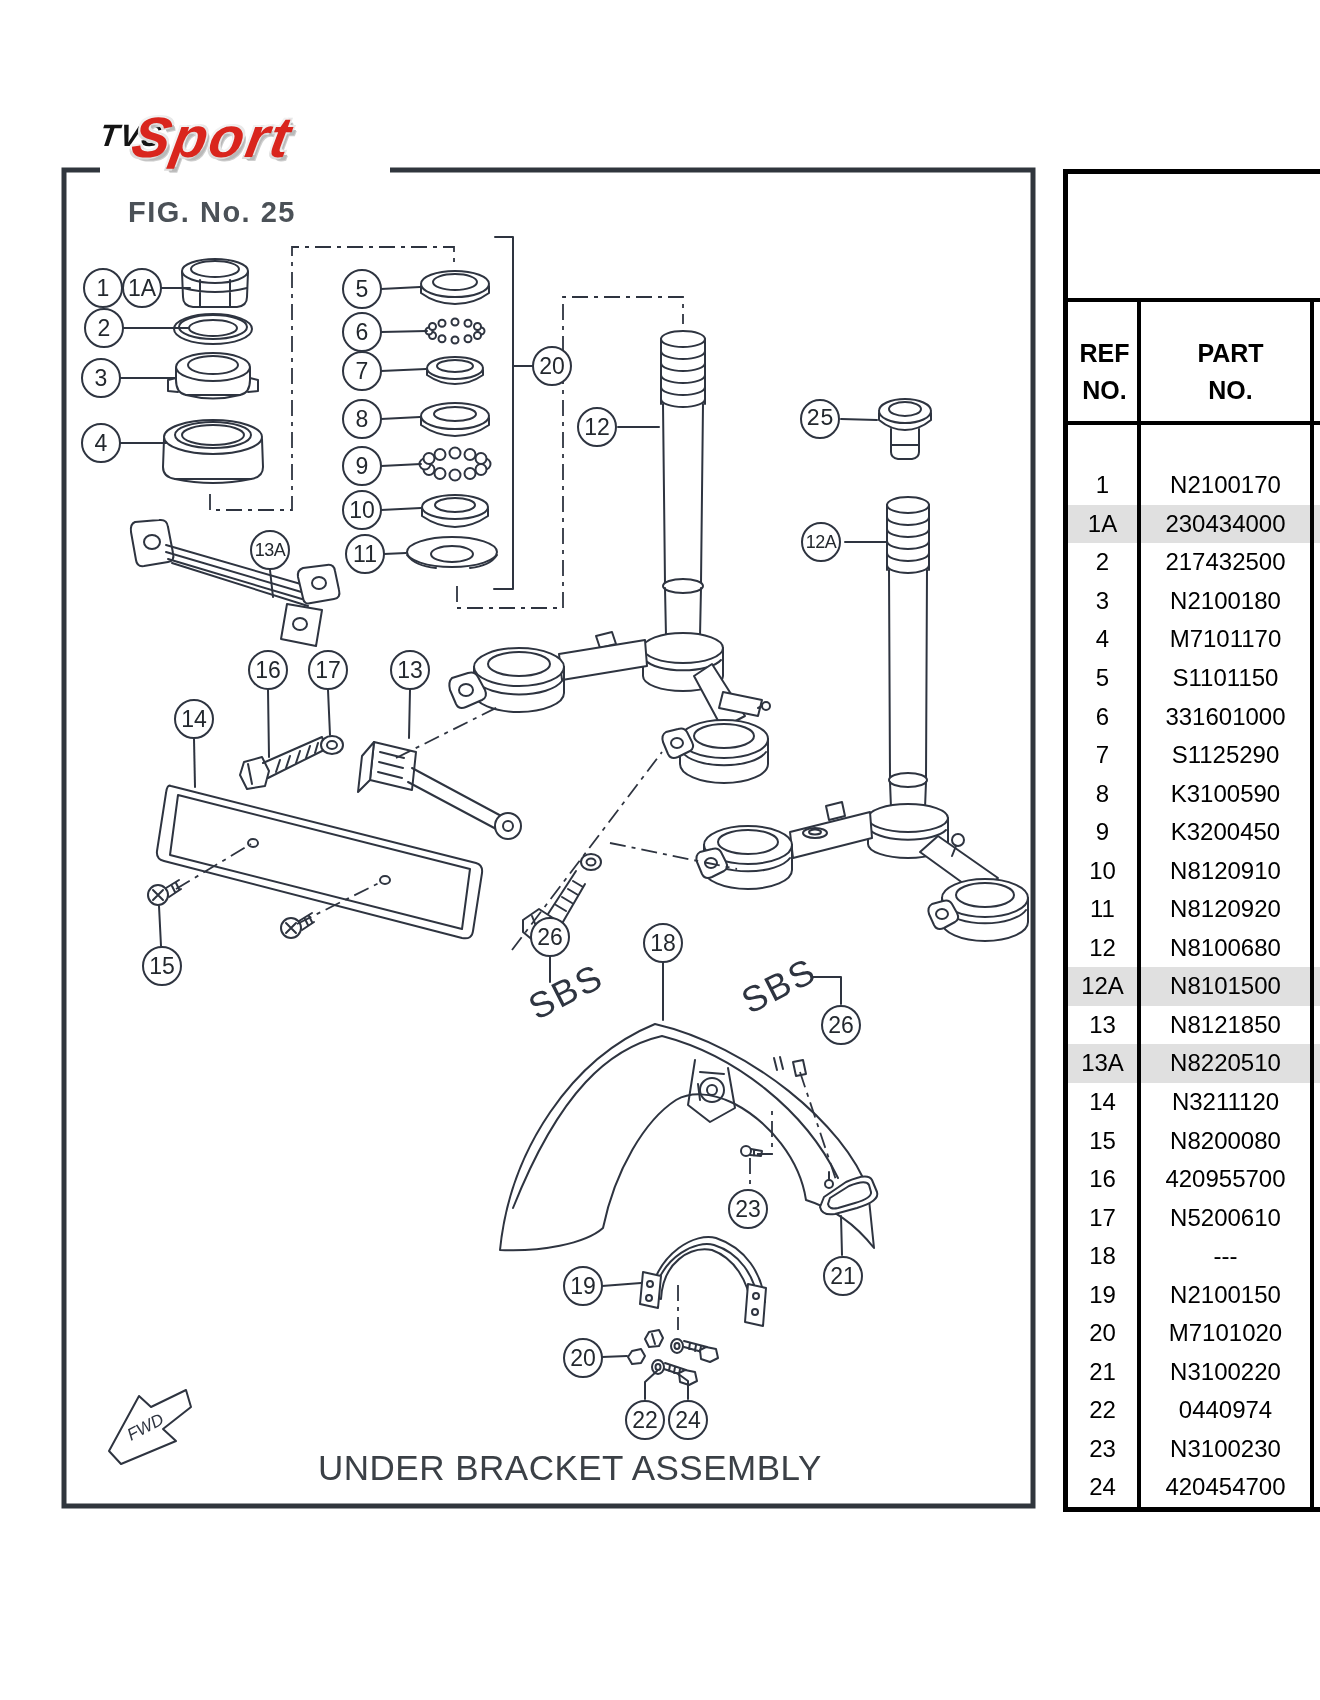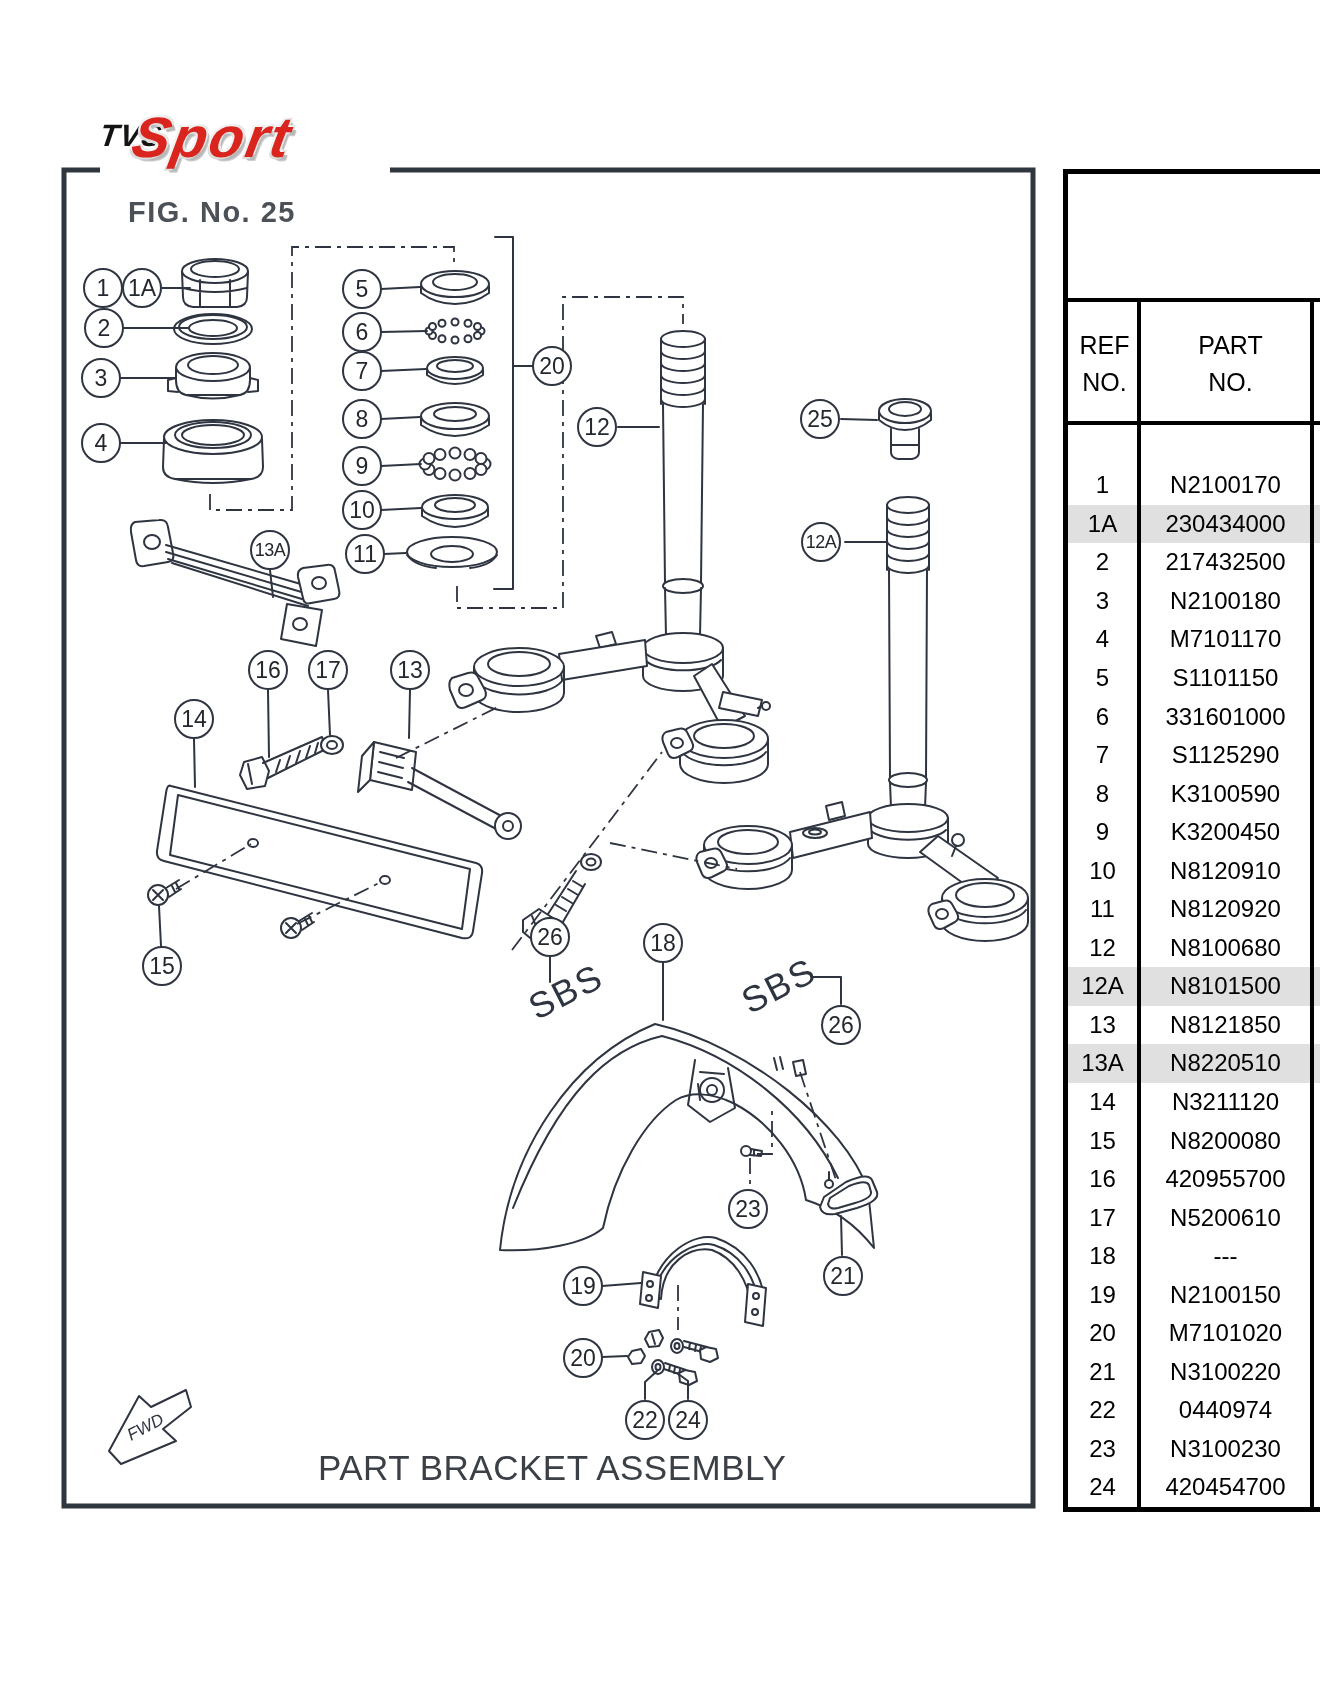--- a/index.html
+++ b/index.html
@@ -34,21 +34,21 @@
   }
   .callout.small{font-size:18px;letter-spacing:-0.5px;}
   
   .tbl{
     position:absolute;left:1063px;top:169px;width:302px;height:1343px;box-sizing:border-box;
     border:5px solid #000;background:#fff;z-index:4;
   }
   .tbl .topbox{height:124px;border-bottom:4px solid #000;}
   .tbl .hdr{height:119px;border-bottom:4px solid #000;display:flex;}
   .tbl .hdr .hcell{display:flex;flex-direction:column;justify-content:flex-end;
-    align-items:center;padding-bottom:20px;font-weight:normal;font-size:25px;color:#000;line-height:37px;}
+    align-items:center;padding-bottom:12px;font-weight:bold;font-size:25px;color:#000;line-height:37px;}
   .tbl .hdr .h1{width:73px;}
   .tbl .hdr .h2{width:179px;}
   .tbl .vline{position:absolute;width:4px;background:#000;top:128px;bottom:0;z-index:3;}
   .tbl .vl1{left:69px;}
   .tbl .vl2{left:242px;}
   .tbl .tbody{padding-top:41px;position:relative;}
   .trow{position:relative;height:38.55px;display:block;}
   .trow.hl{background:#e0e0e0;}
   .trow .ref{position:absolute;left:0;width:69px;text-align:center;top:50%;transform:translateY(-50%);
     font-size:24px;color:#000;}
@@ -63,21 +63,21 @@
   .svgtext{font-family:"Liberation Sans",sans-serif;fill:#2e3440;}
 </style>
 </head>
 <body>
 
 <div class="logo">
   <span class="tvs">TVS</span>
   <span class="sport">Sport</span>
 </div>
 <div class="fig-label">FIG. No.  25</div>
-<div class="page-title">PART BRACKET ASSEMBLY</div>
+<div class="page-title">UNDER BRACKET ASSEMBLY</div>
 
 <svg class="diagram" width="1320" height="1700" viewBox="0 0 1320 1700">
 
   <path class="frame" d="M100,170 L64,170 L64,1506 L1033,1506 L1033,170 L390,170"></path>
 
   <path class="dd" d="M210,494 L210,510 L292,510 L292,247 L454,247 L454,268"></path>
   <path class="dd" d="M457,586 L457,608 L563,608 L563,297 L683,297 L683,324"></path>
 
   <path class="d" d="M495,237 L513,237 L513,589 L494,589"></path>
 
@@ -395,21 +395,21 @@
     <div class="callout" style="left: 81px; top: 423px;">4</div>
     <div class="callout" style="left: 342px; top: 269px;">5</div>
     <div class="callout" style="left: 342px; top: 312px;">6</div>
     <div class="callout" style="left: 342px; top: 351px;">7</div>
     <div class="callout" style="left: 342px; top: 399px;">8</div>
     <div class="callout" style="left: 342px; top: 446px;">9</div>
     <div class="callout" style="left: 342px; top: 490px;">10</div>
     <div class="callout" style="left: 345px; top: 534px;">11</div>
     <div class="callout" style="left: 532px; top: 346px;">20</div>
     <div class="callout" style="left: 577px; top: 407px;">12</div>
-    <div class="callout" style="left: 800px; top: 399px;">25</div>
+    <div class="callout" style="left: 800px; top: 399px; font-family: Liberation Mono, monospace;">25</div>
     <div class="callout small" style="left: 801px; top: 522px;">12A</div>
     <div class="callout small" style="left: 250px; top: 530px;">13A</div>
     <div class="callout" style="left: 248px; top: 650px;">16</div>
     <div class="callout" style="left: 308px; top: 650px;">17</div>
     <div class="callout" style="left: 390px; top: 650px;">13</div>
     <div class="callout" style="left: 174px; top: 699px;">14</div>
     <div class="callout" style="left: 142px; top: 946px;">15</div>
     <div class="callout" style="left: 530px; top: 917px;">26</div>
     <div class="callout" style="left: 643px; top: 923px;">18</div>
     <div class="callout" style="left: 821px; top: 1005px;">26</div>

